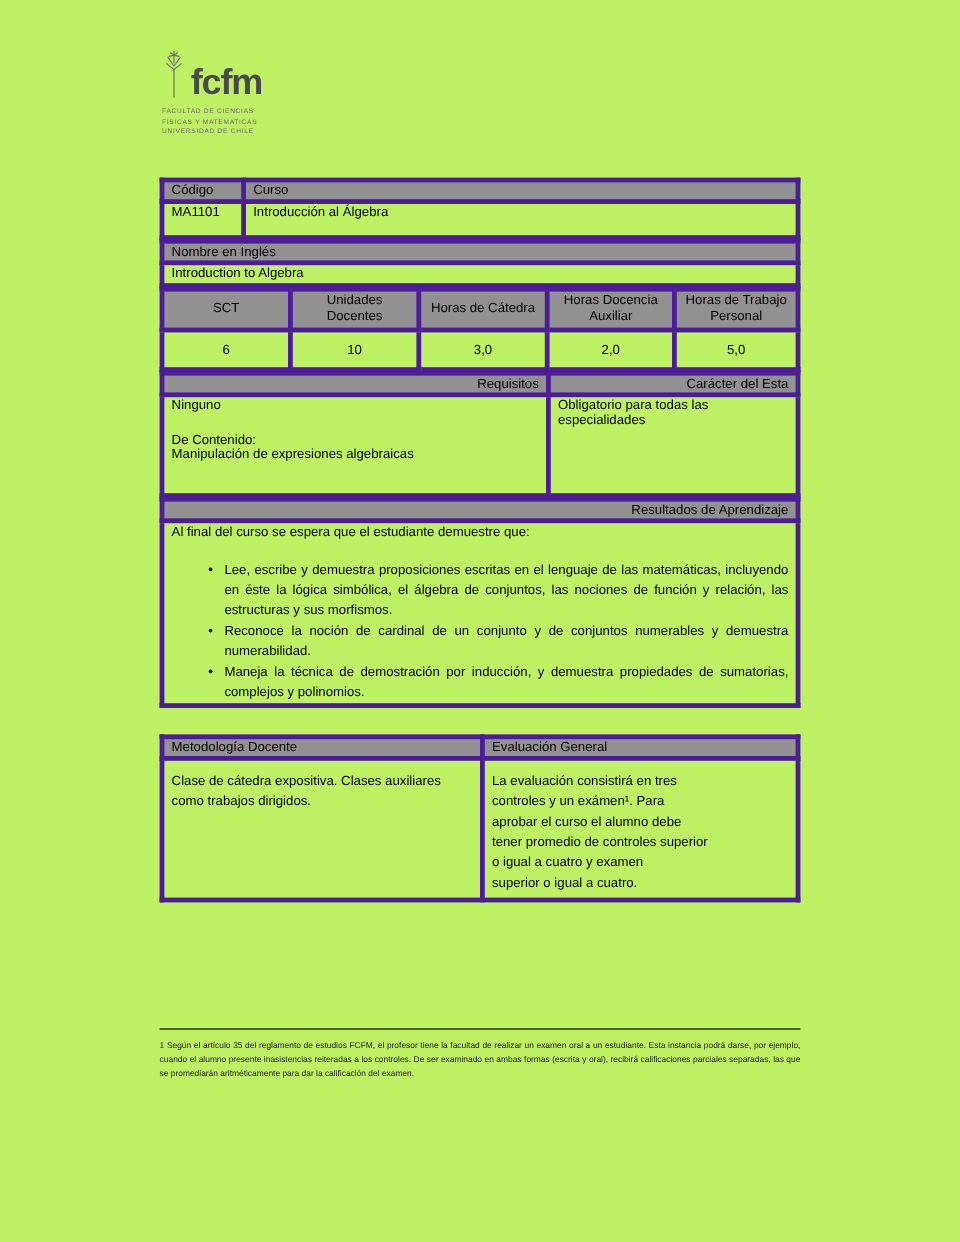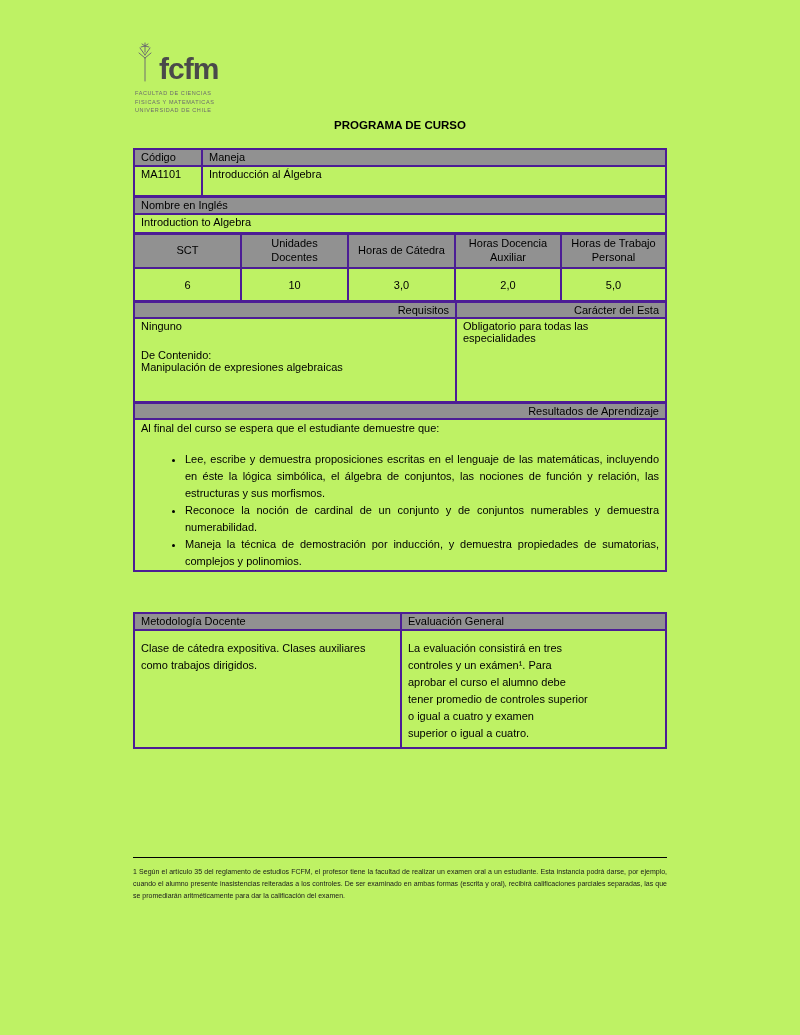--- a/index.html
+++ b/index.html
@@ -19,21 +19,21 @@
   .logo-sub { margin-top:7px; font-size:5.5px; color:#6b6b6b; letter-spacing:0.6px; line-height:1.55; white-space:nowrap; }
 
   
   .title { position:absolute; top:119px; left:0; width:800px; text-align:center; font-weight:bold; font-size:11.5px; }
 
   
   .doc  { position:absolute; left:133px; top:148px; width:534px; font-size:11px; }
   .doc2 { position:absolute; left:133px; top:612px; width:534px; font-size:11px; }
   table { border-collapse:collapse; width:534px; table-layout:fixed; }
   table + table { margin-top:-1px; }
-  td { border:2px solid #4c1d95; padding:1px 6px; vertical-align:top; font-size:11px; }
+  td { border:4px solid #4c1d95; padding:1px 6px; vertical-align:top; font-size:11px; }
   .hdr td { background:#919191; }
 
   .row-label td { height:17px; }
   .row-code td { height:30px; }
   .row-eng td  { height:19px; }
   .row-credits-h td { height:34px; text-align:center; vertical-align:middle; line-height:1.25; }
   .row-credits-v td { height:33px; text-align:center; vertical-align:middle; }
   .row-req-h td { height:16px; text-align:right; }
   .row-req-b td { height:84px; }
   .row-res-h td { height:15px; text-align:right; }
@@ -72,33 +72,32 @@
       </svg>
       <span class="brand">fcfm</span>
     </div>
     <div class="logo-sub">
       <div>FACULTAD DE CIENCIAS</div>
       <div>FISICAS Y MATEMATICAS</div>
       <div>UNIVERSIDAD DE CHILE</div>
     </div>
   </div>
 
-  <div class="title">PROGRAMA DE CURSO</div>
 
   <div class="doc">
 
     <table>
       <colgroup>
           <col style="width:68px">
           <col>
         </colgroup>
       <tbody>
           <tr class="hdr row-label">
         <td>Código</td>
-        <td>Maneja</td>
+        <td>Curso</td>
       </tr>
       <tr class="row-code">
         <td>MA1101</td>
         <td>Introducción al Álgebra</td>
       </tr>
     </tbody>
       </table>
 
     <table>
       <tbody>

